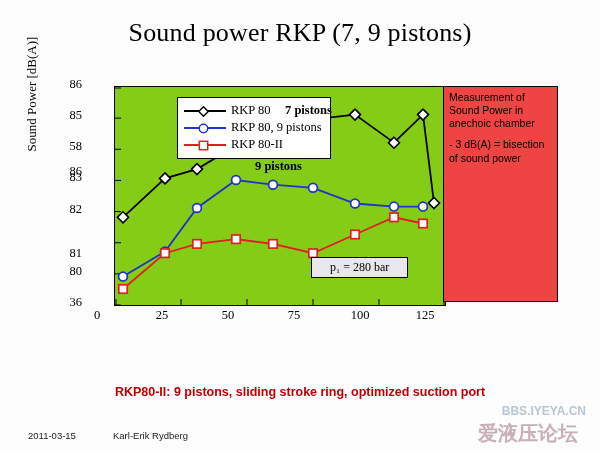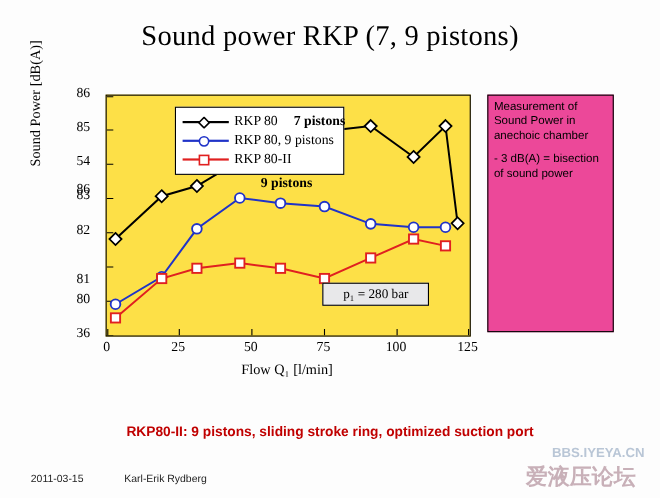--- a/index.html
+++ b/index.html
@@ -30,23 +30,23 @@
     position:absolute;
     left:-14px; top:96px;
     width:160px;
     transform:rotate(-90deg);
     transform-origin:left top;
     font-size:13px;
     font-family:"Liberation Serif", serif;
     text-align:center;
   }
   #plot {
-    position:absolute; left:58px; top:8px; width:330px; height:218px;
+    position:absolute; left:76px; top:8px; width:330px; height:218px;
     border:1.4px solid #000;
-    background:#fde047;
+    background:#84cc16;
   }
   #plot svg { display:block; }
   .ytick-inner {
     position:absolute;
     left:10px;
     width:44px;
     text-align:right;
     font-size:12.5px;
     font-family:"Liberation Serif", serif;
   }
@@ -96,21 +96,21 @@
     border:1.2px solid #000;
     font-size:12px;
     font-family:"Liberation Serif", serif;
     padding:2px 18px;
   }
 
   
   #sidebox {
     position:absolute; left:443px; top:86px; width:103px; height:206px;
     border:1.6px solid #000;
-    background:#ec4899;
+    background:#ef4444;
     padding:4px 5px;
     font-size:10.5px;
     line-height:1.25;
     font-family:"Liberation Sans", sans-serif;
   }
   #sidebox p { margin:0 0 8px 0; }
 
   
   #caption {
     position:absolute; left:0; top:385px; width:600px;
@@ -255,35 +255,34 @@
         </div>
       </div>
 
       <div class="annot" style="left:170px; top:16px;">7 pistons</div>
       <div class="annot" style="left:140px; top:72px;">9 pistons</div>
       <div id="p1box" style="left:196px; top:170px;">p₁ = 280 bar</div>
     </div>
 
     <div class="ytick-inner" style="left:0px;  top:-1px;">86</div>
     <div class="ytick-inner" style="left:0px;  top:30px;">85</div>
-    <div class="ytick-inner" style="left:0px;  top:61px;">54</div>
+    <div class="ytick-inner" style="left:0px;  top:61px;">58</div>
     <div class="ytick-inner" style="left:0px;  top:92px;">83</div>
     <div class="ytick-inner" style="left:0px;  top:124px;">82</div>
     <div class="ytick-inner" style="left:0px;  top:155px;margin-top:13px;">81</div>
     <div class="ytick-inner" style="left:0px;  top:186px;">80</div>
     <div class="ytick-inner" style="left:0px;  top:217px;">36</div>
 
     <div class="xtick" style="left:59px;">0</div>
     <div class="xtick" style="left:124px;">25</div>
     <div class="xtick" style="left:190px;">50</div>
     <div class="xtick" style="left:256px;">75</div>
     <div class="xtick" style="left:322px;">100</div>
     <div class="xtick" style="left:387px;">125</div>
 
-    <div id="xlabel">Flow Q₁ [l/min]</div>
   </div>
 
   <div id="sidebox">
     <p>Measurement of Sound Power in anechoic chamber</p>
     <p>- 3 dB(A) = bisection of sound power</p>
   </div>
 
   <div id="caption">RKP80-II: 9 pistons, sliding stroke ring, optimized suction port</div>
   <div id="footer-date">2011-03-15</div>
   <div id="footer-author">Karl-Erik Rydberg</div>

